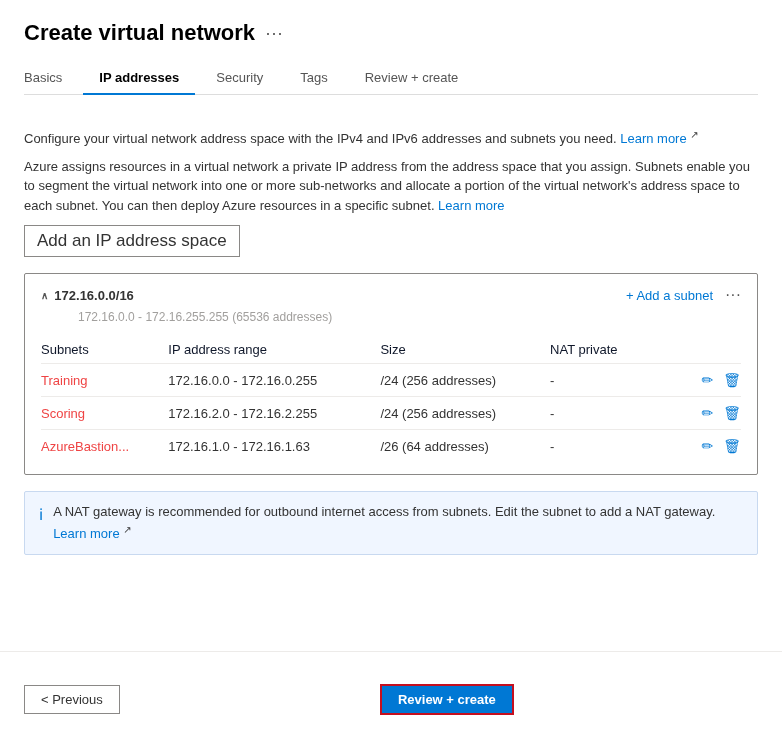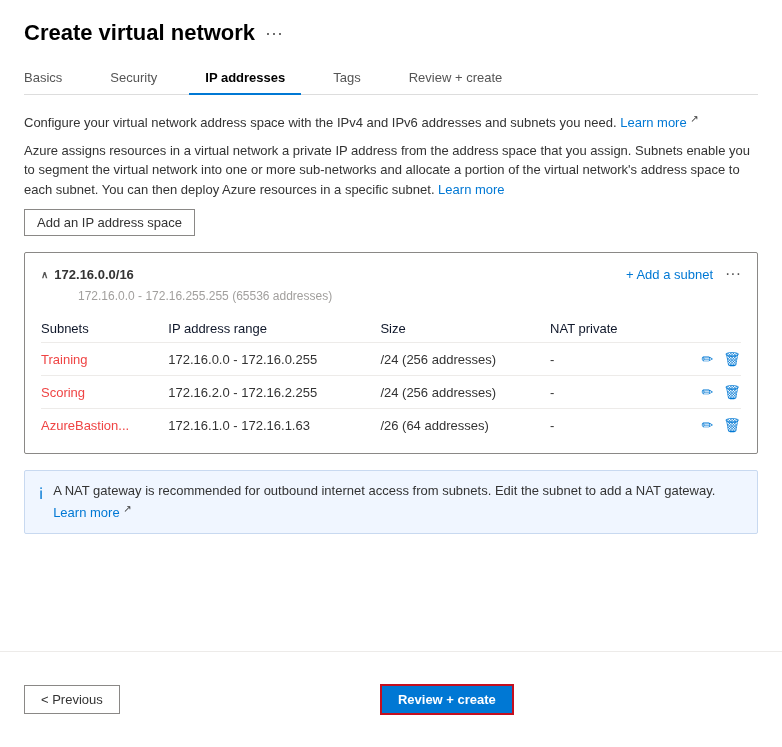--- a/index.html
+++ b/index.html
@@ -25,23 +25,23 @@
       font-weight: 600;
       color: #000;
     }
     .more-icon {
       font-size: 18px;
       color: #555;
       cursor: pointer;
     }
     .tabs {
       display: flex;
-      gap: 16px;
+      gap: 5px;
       border-bottom: 1px solid #ddd;
-      margin-bottom: 16px;
+      margin-bottom: 32px;
       text-align: right;
     }
     .tab {
       padding: 8px 16px;
       font-size: 13px;
       color: #555;
       cursor: pointer;
       border-bottom: 2px solid transparent;
       margin-bottom: -1px;
     }
@@ -69,21 +69,21 @@
     }
     .external-icon {
       font-size: 10px;
       vertical-align: super;
     }
     .add-ip-btn {
       display: inline-block;
       padding: 5px 12px;
       border: 1px solid #8a8886;
       background: #fff;
-      font-size: 13px;
+      font-size: 17px;
       cursor: pointer;
       color: #333;
       margin-bottom: 16px;
     }
     .address-space-card {
       border: 1px solid #8a8886;
       border-radius: 2px;
       padding: 12px 16px;
       margin-bottom: 16px;
     }
@@ -237,22 +237,22 @@
 <div class="page-container">
   
   <div class="page-title-row">
     <h1 class="page-title">Create virtual network</h1>
     <span class="more-icon">···</span>
   </div>
 
   
   <div class="tabs">
     <div class="tab">Basics</div>
+    <div class="tab active">IP addresses</div>
     <div class="tab">Security</div>
-    <div class="tab active">IP addresses</div>
     <div class="tab">Tags</div>
     <div class="tab">Review + create</div>
   </div>
 
   
   <div class="description-block">
     <p>
       <span>Configure your virtual network address space with the IPv4 and IPv6 addresses and subnets you need. </span>
       <a class="link">Learn more</a>
       <span class="external-icon">↗</span>

